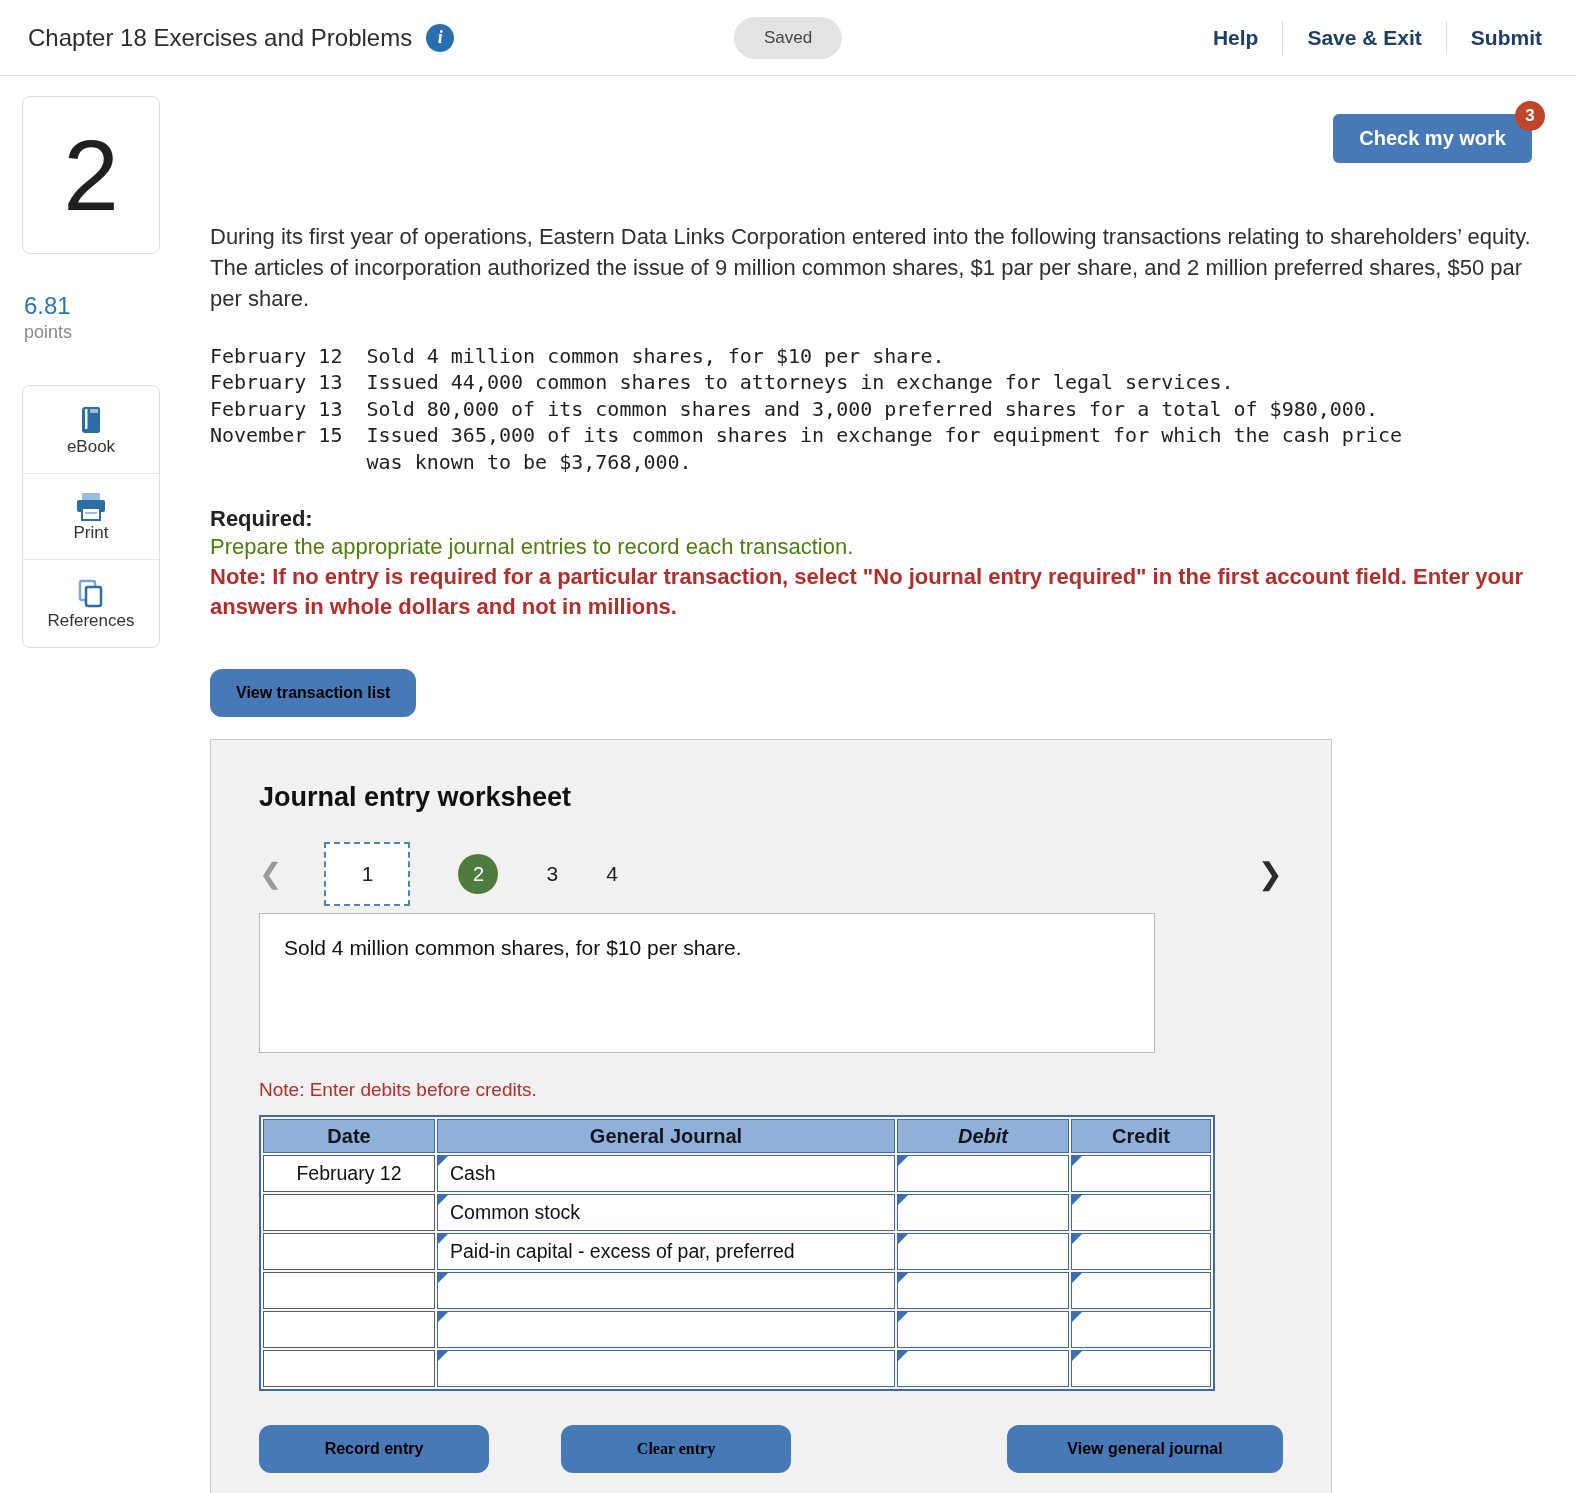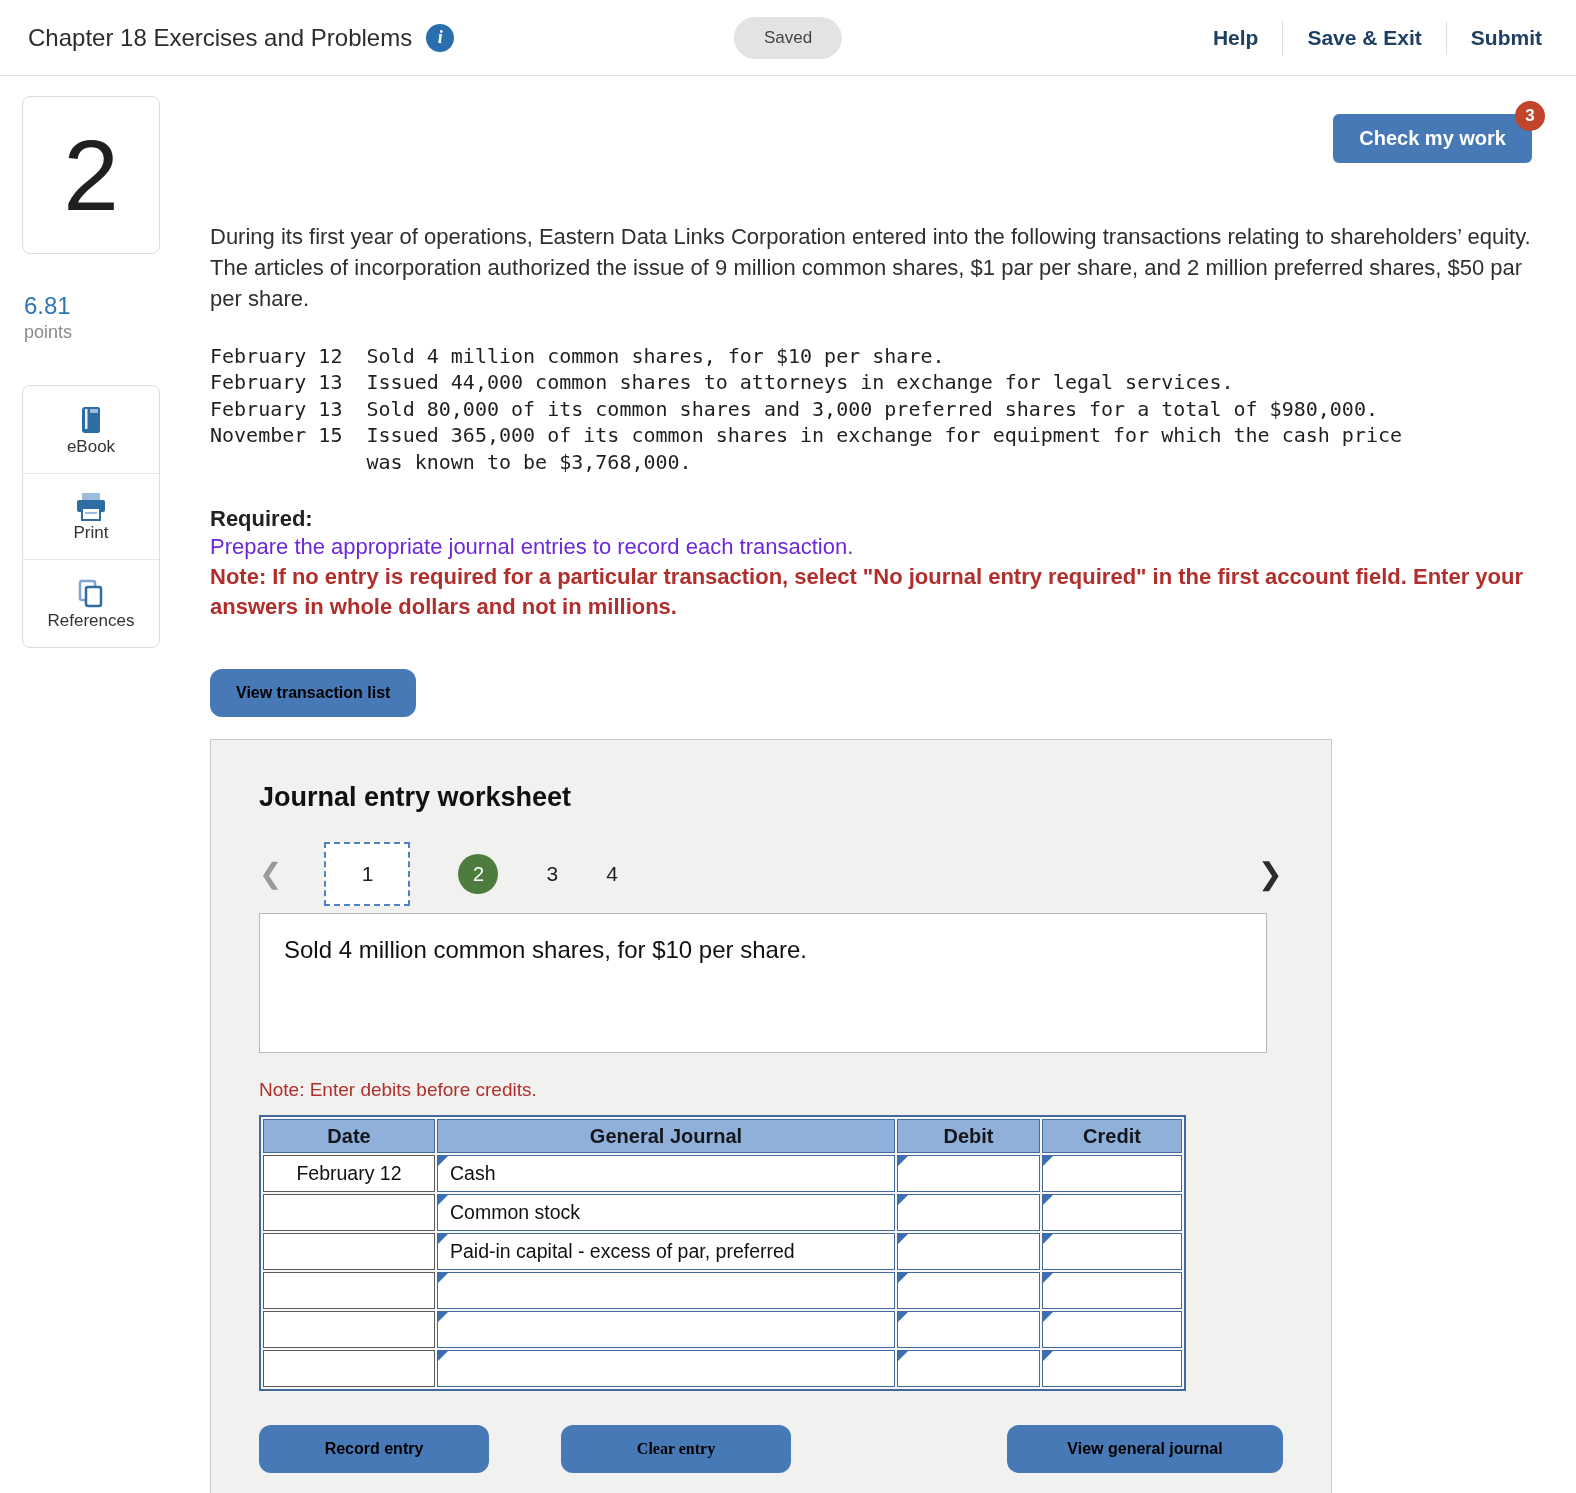--- a/index.html
+++ b/index.html
@@ -82,21 +82,21 @@
   }
 
   .intro { margin-top: 58px; font-size: 22px; line-height: 1.42; color: #2f2f2f; }
   .transactions {
     margin-top: 28px;
     font-family: "DejaVu Sans Mono", monospace;
     font-size: 20px; line-height: 1.33; color: #1f1f1f;
     white-space: pre;
   }
   .required-label { margin-top: 30px; font-size: 22px; font-weight: 700; color: #222; }
-  .required-text { margin-top: 2px; font-size: 22px; color: #6d28d9; }
+  .required-text { margin-top: 2px; font-size: 22px; color: #4d7c0f; }
   .note-red {
     margin-top: 2px; font-size: 22px; font-weight: 700;
     color: #b02f2c; line-height: 1.4;
   }
 
   .btn {
     background: #4779b6; color: #000000; border: none; border-radius: 12px;
     font-size: 16px; font-weight: 700; font-family: "Liberation Sans", sans-serif;
     cursor: pointer;
   }
@@ -121,39 +121,39 @@
     font-size: 21px; color: #222; cursor: pointer;
   }
   .page-dot {
     margin-left: 48px; width: 40px; height: 40px; border-radius: 50%;
     background: #4e7b3e; color: #fff; font-size: 20px;
     display: flex; align-items: center; justify-content: center; cursor: pointer;
   }
   .page-plain { margin-left: 48px; font-size: 21px; color: #222; cursor: pointer; }
 
   .desc-box {
-    margin-top: 4px; width: 1008px; height: 140px;
+    margin-top: 4px; width: 896px; height: 140px;
     background: #fff; border: 1px solid #b9b9b9;
-    padding: 22px 24px; font-size: 24px; color: #111;
+    padding: 22px 24px; font-size: 21px; color: #111;
   }
   .ws-note { margin: 26px 0 14px; font-size: 19px; color: #b02f2c; }
 
   table.journal {
     border-collapse: separate; border-spacing: 2px;
     background: #f7f7f7; border: 2px solid #44699d;
   }
   table.journal th {
     background: #8fb1d9; border: 1px solid #44699d;
     font-size: 20px; font-weight: 700; color: #15161d;
     height: 34px; padding: 0 24px;
   }
   table.journal td { height: 37px; background: #fff; font-size: 19.5px; color: #111; }
   .col-date { width: 172px; }
   .col-journal { width: 458px; }
-  .col-debit { width: 143px; }
+  .col-debit { width: 172px; font-style: italic; }
   .col-credit { width: 140px; }
   td.date-cell { border: 1px solid #5a5a5a; text-align: center; }
   td.entry-cell { border: 1px solid #44699d; position: relative; padding-left: 12px; }
   td.entry-cell::before {
     content: ""; position: absolute; top: 0; left: 0;
     width: 0; height: 0;
     border-top: 10px solid #3b6fb5; border-right: 10px solid transparent;
   }
 
   .ws-buttons { display: flex; margin-top: 34px; padding-bottom: 4px; }

